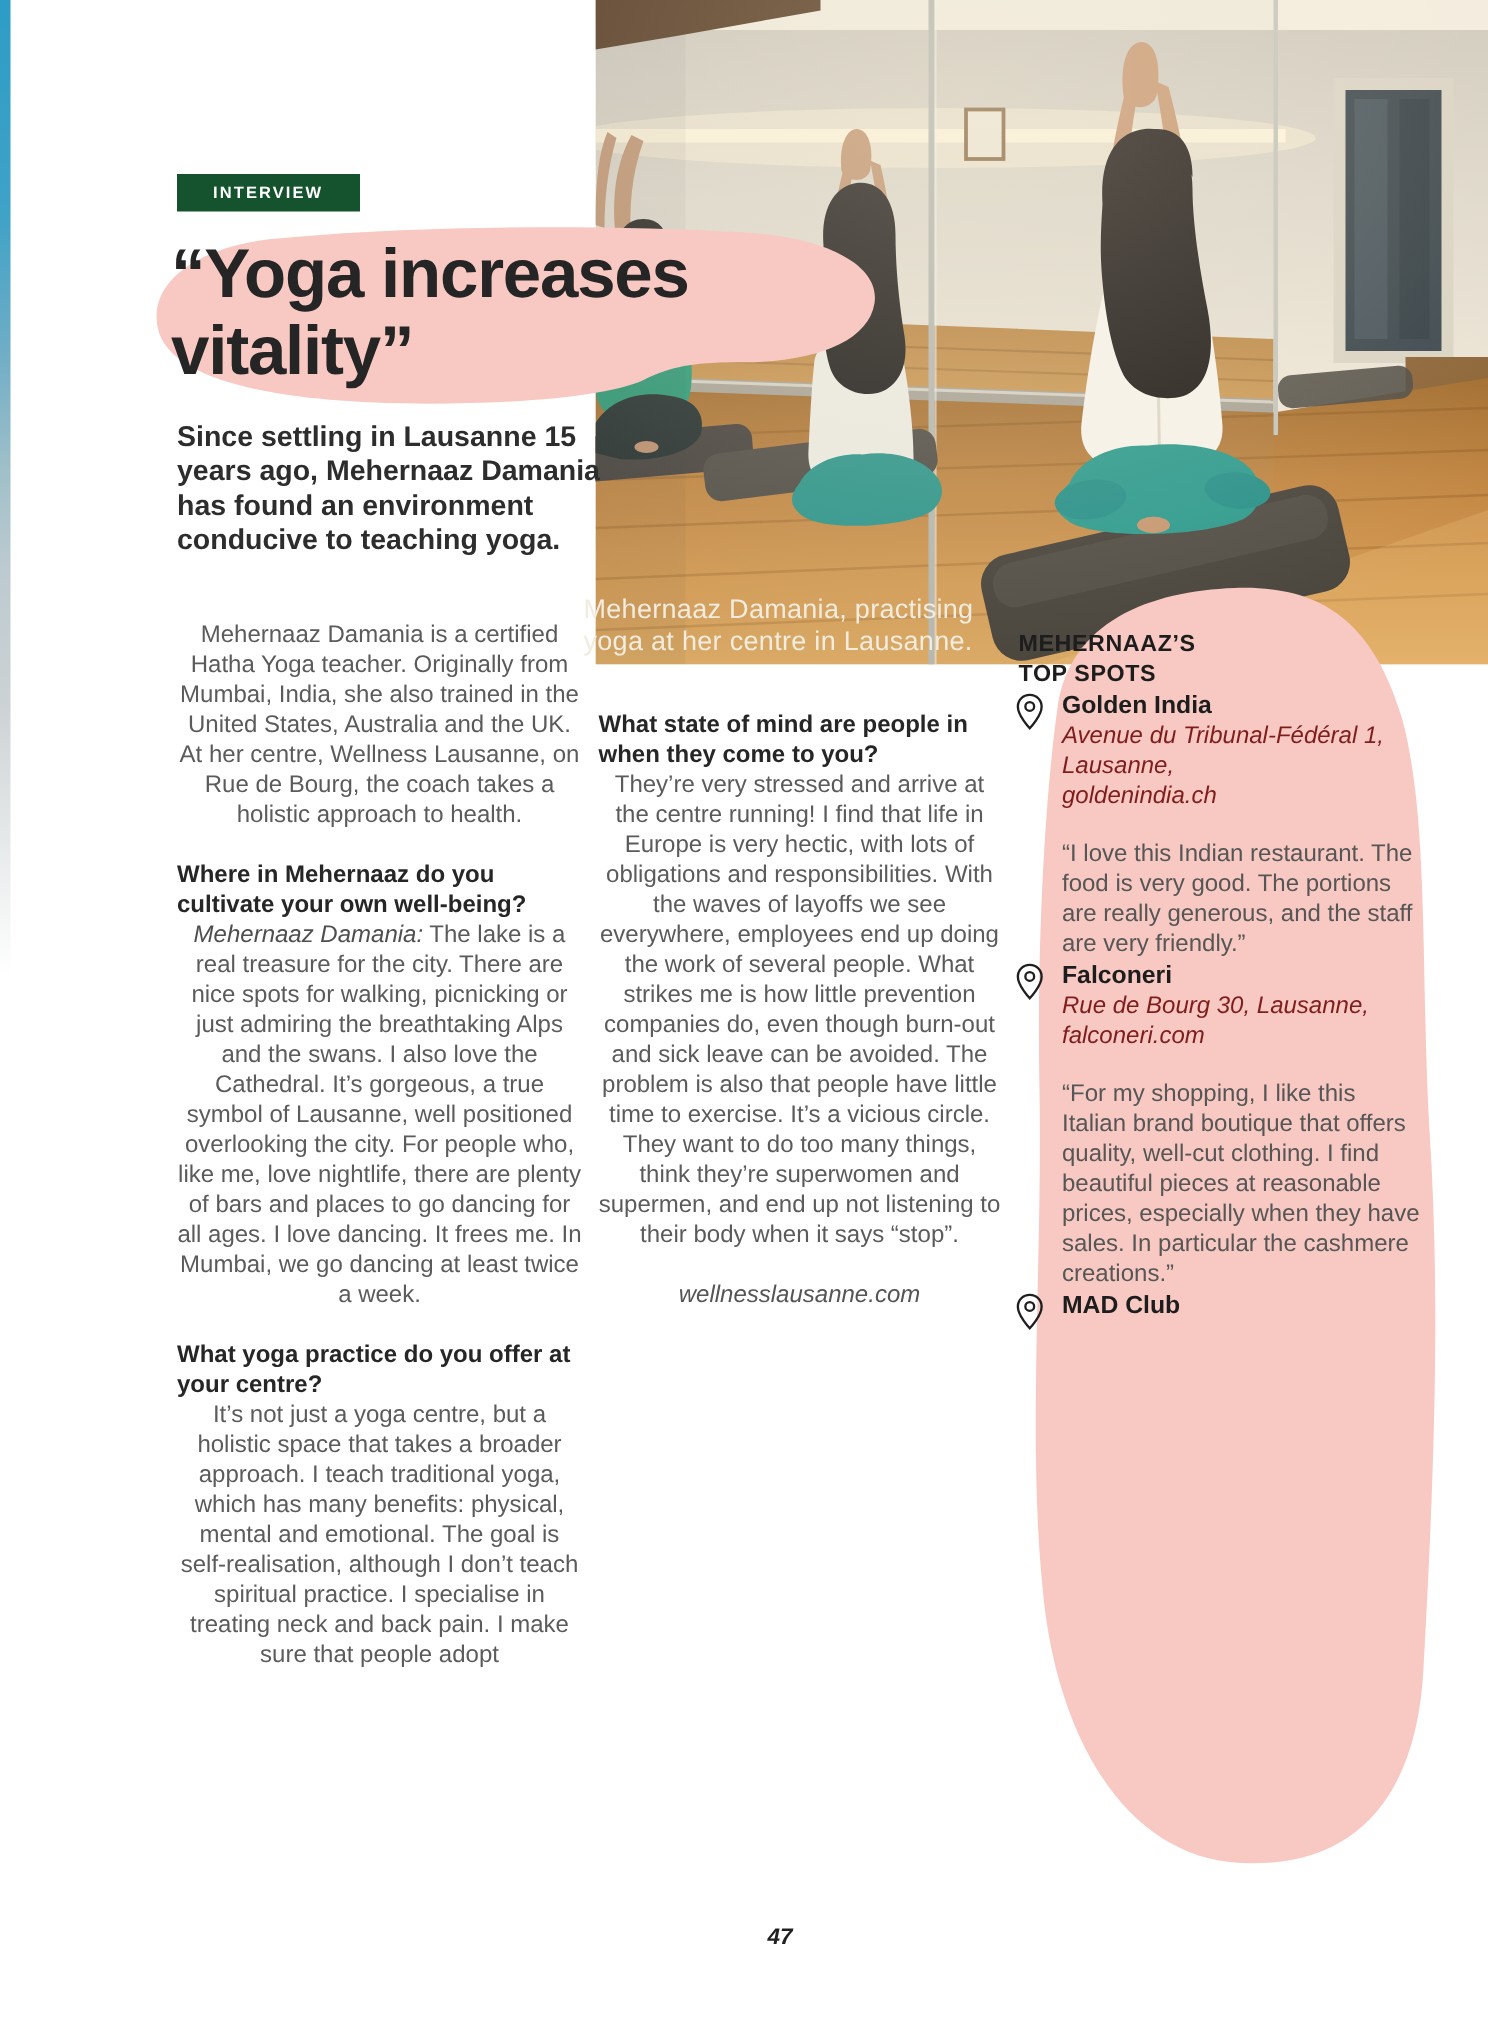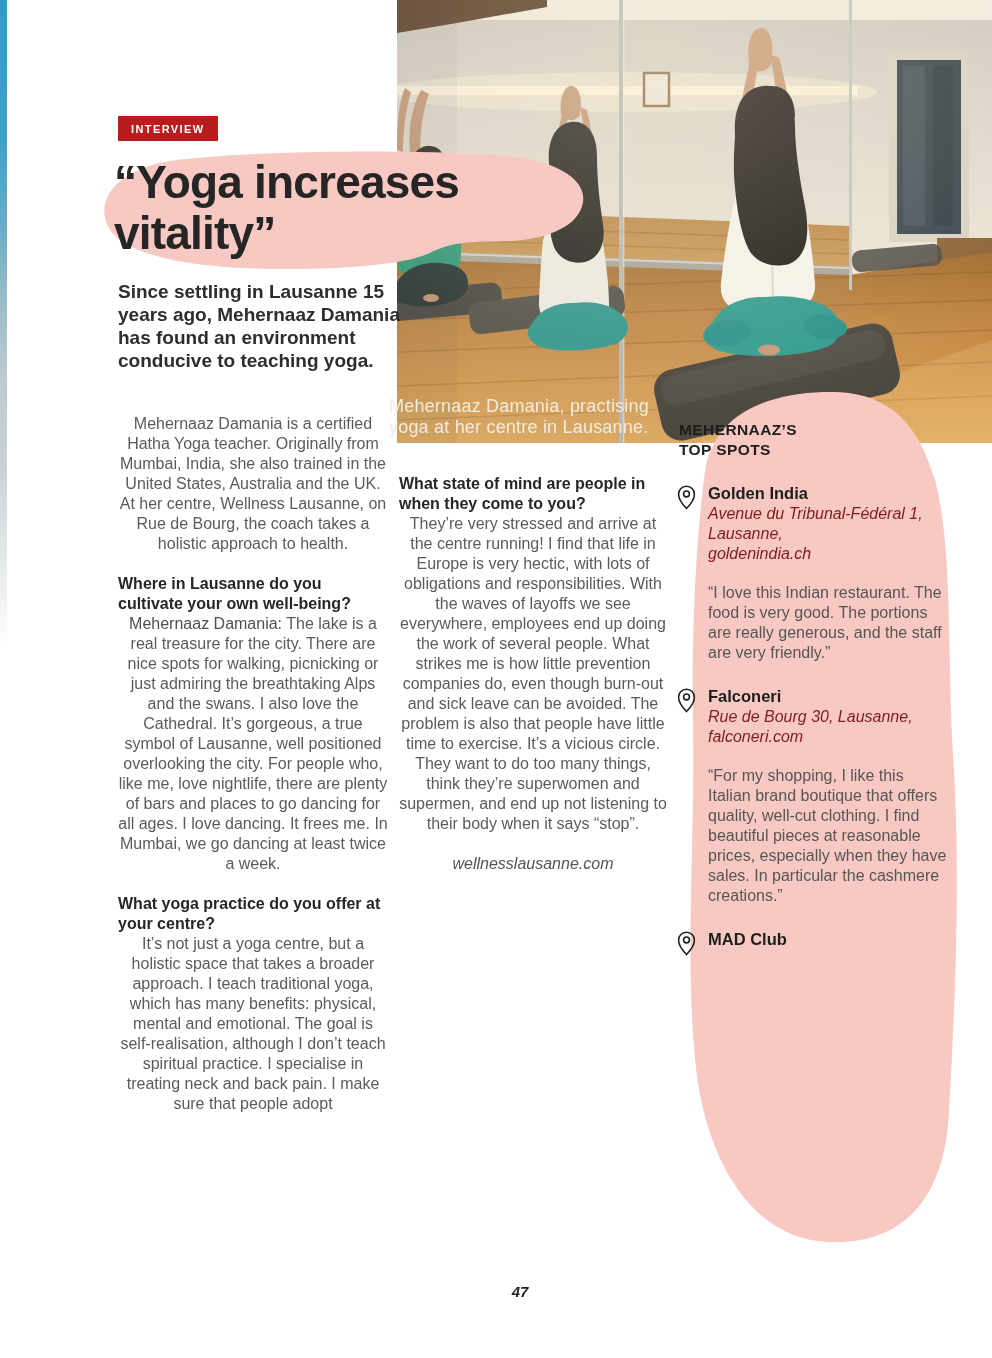--- a/index.html
+++ b/index.html
@@ -19,44 +19,44 @@
   .caption {
     position:absolute; left:389px; top:396px; z-index:5;
     color:#f2ecdf; font-size:18px; line-height:21px; letter-spacing:.2px;
   }
   
   .title-blob { position:absolute; left:95px; top:147px; width:500px; height:128px; z-index:4; }
   .spots-blob { position:absolute; left:655px; top:388px; width:337px; height:862px; z-index:3; }
   
   .badge {
     position:absolute; left:118px; top:116px; z-index:6;
-    background:#b91c1c; color:#ffffff; font-size:11px; font-weight:700;
-    letter-spacing:1.4px; padding:7px 13px 6px;
+    background:#14532d; color:#ffffff; font-size:11px; font-weight:700;
+    letter-spacing:1.4px; padding:7px 24px 6px;
   }
   .title {
     position:absolute; left:114px; top:157px; z-index:6;
     font-size:46px; line-height:51px; font-weight:800; color:#252525; letter-spacing:-0.8px;
   }
   .intro {
     position:absolute; left:118px; top:280px; width:286px; z-index:6;
     font-size:19px; line-height:23px; font-weight:700; color:#2d2d2d;
   }
   
   .col { position:absolute; z-index:6; font-size:16px; line-height:20px; color:#5b5b5b; }
   .col1 { left:118px; top:414px; width:270px; }
   .col2 { left:399px; top:474px; width:268px; }
   .col p { margin:0 0 20px 0;text-align:center; }
   .col h3 { margin:0; font-size:16px; line-height:20px; font-weight:700; color:#262626; }
-  .speaker { color:#4f4f4f;margin-top:10px; }
+  .speaker { font-style:italic; color:#4f4f4f;margin-top:10px; }
   .website { font-style:italic; color:#555555; margin-top:0; }
   
   .spots { position:absolute; left:679px; top:420px; width:268px; z-index:6;
            font-size:16px; line-height:20px; color:#565656; }
   .spots-heading { font-weight:700; color:#1d1d1d; font-size:15.5px; line-height:20px; letter-spacing:.4px; }
-  .spot { position:relative; padding-left:29px; margin-top:23px; }
+  .spot { position:relative; padding-left:29px; }
   .pin { position:absolute; left:-2px; top:2px; }
   .spot-name { font-weight:700; color:#1d1d1d; font-size:16.5px; line-height:21px; }
   .addr { font-style:italic; color:#7f1d1d; }
   .quote { margin-top:19px; }
   .page-num {
     position:absolute; left:460px; top:1283px; width:120px; text-align:center; z-index:6;
     font-size:15px; font-weight:700; font-style:italic; color:#1f1f1f;
   }
 </style>
 </head>
@@ -192,21 +192,21 @@
 
 <h1 class="title" style="margin:0">
   <span style="display:block">“Yoga increases</span>
   <span style="display:block">vitality”</span>
 </h1>
 
 <div class="intro">Since settling in Lausanne 15 years ago, Mehernaaz Damania has found an environment conducive to teaching yoga.</div>
 
 <div class="col col1">
   <p>Mehernaaz Damania is a certified Hatha Yoga teacher. Originally from Mumbai, India, she also trained in the United States, Australia and the UK. At her centre, Wellness Lausanne, on Rue de Bourg, the coach takes a holistic approach to health.</p>
-  <h3>Where in Lausanne do you cultivate your own well-being?</h3>
+  <h3>Where in Mehernaaz do you cultivate your own well-being?</h3>
   <p><span class="speaker">Mehernaaz Damania:</span><span> The lake is a real treasure for the city. There are nice spots for walking, picnicking or just admiring the breathtaking Alps and the swans. I also love the Cathedral. It’s gorgeous, a true symbol of Lausanne, well positioned overlooking the city. For people who, like me, love nightlife, there are plenty of bars and places to go dancing for all ages. I love dancing. It frees me. In Mumbai, we go dancing at least twice a week.</span></p>
   <h3>What yoga practice do you offer at your centre?</h3>
   <p>It’s not just a yoga centre, but a holistic space that takes a broader approach. I teach traditional yoga, which has many benefits: physical, mental and emotional. The goal is self-realisation, although I don’t teach spiritual practice. I specialise in treating neck and back pain. I make sure that people adopt</p>
 </div>
 
 <div class="col col2">
   <h3>What state of mind are people in when they come to you?</h3>
   <p>They’re very stressed and arrive at the centre running! I find that life in Europe is very hectic, with lots of obligations and responsibilities. With the waves of layoffs we see everywhere, employees end up doing the work of several people. What strikes me is how little prevention companies do, even though burn-out and sick leave can be avoided. The problem is also that people have little time to exercise. It’s a vicious circle. They want to do too many things, think they’re superwomen and supermen, and end up not listening to their body when it says “stop”.</p>
   <p class="website">wellnesslausanne.com</p>
 </div>

